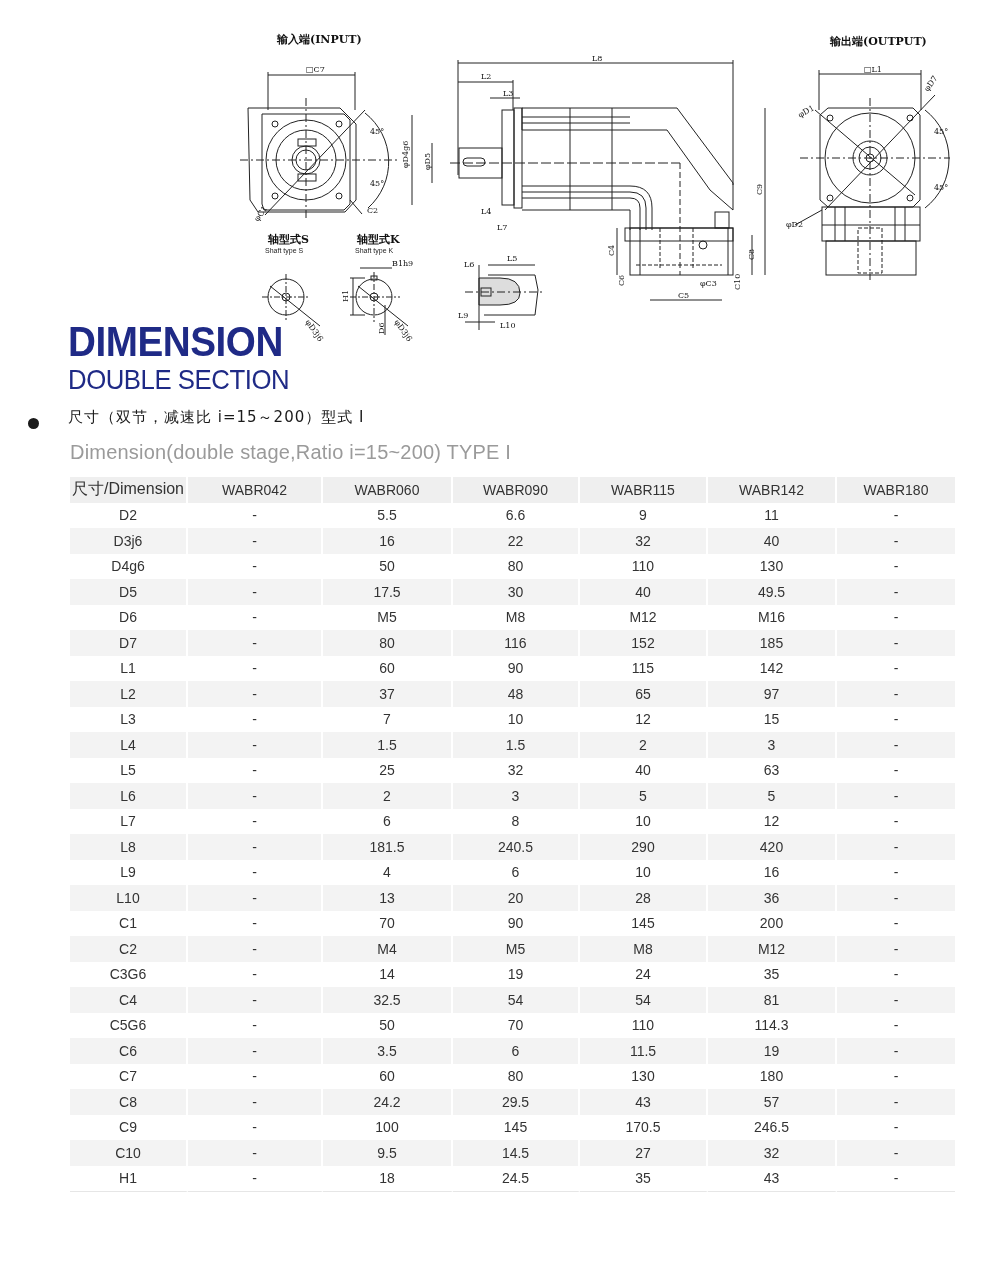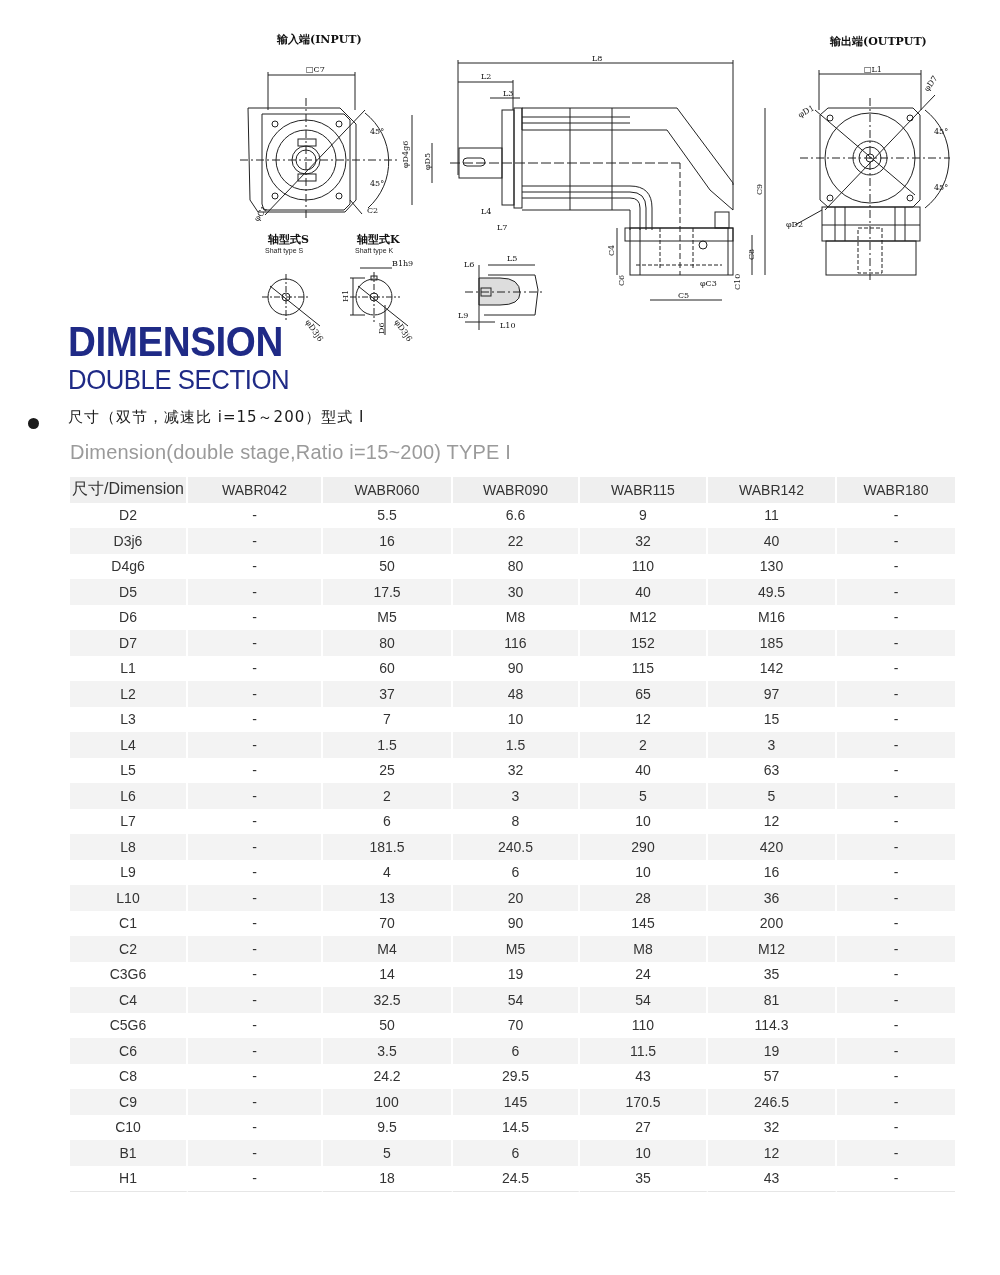--- a/index.html
+++ b/index.html
@@ -418,20 +418,29 @@
       <tr>
         <td>C6</td>
         <td>-</td>
         <td>3.5</td>
         <td>6</td>
         <td>11.5</td>
         <td>19</td>
         <td>-</td>
       </tr>
       <tr>
+        <td>C7</td>
+        <td>-</td>
+        <td>60</td>
+        <td>80</td>
+        <td>130</td>
+        <td>180</td>
+        <td>-</td>
+      </tr>
+      <tr>
         <td>C8</td>
         <td>-</td>
         <td>24.2</td>
         <td>29.5</td>
         <td>43</td>
         <td>57</td>
         <td>-</td>
       </tr>
       <tr>
         <td>C9</td>
@@ -445,29 +454,20 @@
       <tr>
         <td>C10</td>
         <td>-</td>
         <td>9.5</td>
         <td>14.5</td>
         <td>27</td>
         <td>32</td>
         <td>-</td>
       </tr>
       <tr>
-        <td>B1</td>
-        <td>-</td>
-        <td>5</td>
-        <td>6</td>
-        <td>10</td>
-        <td>12</td>
-        <td>-</td>
-      </tr>
-      <tr>
         <td>H1</td>
         <td>-</td>
         <td>18</td>
         <td>24.5</td>
         <td>35</td>
         <td>43</td>
         <td>-</td>
       </tr>
     </tbody>
 </table>

